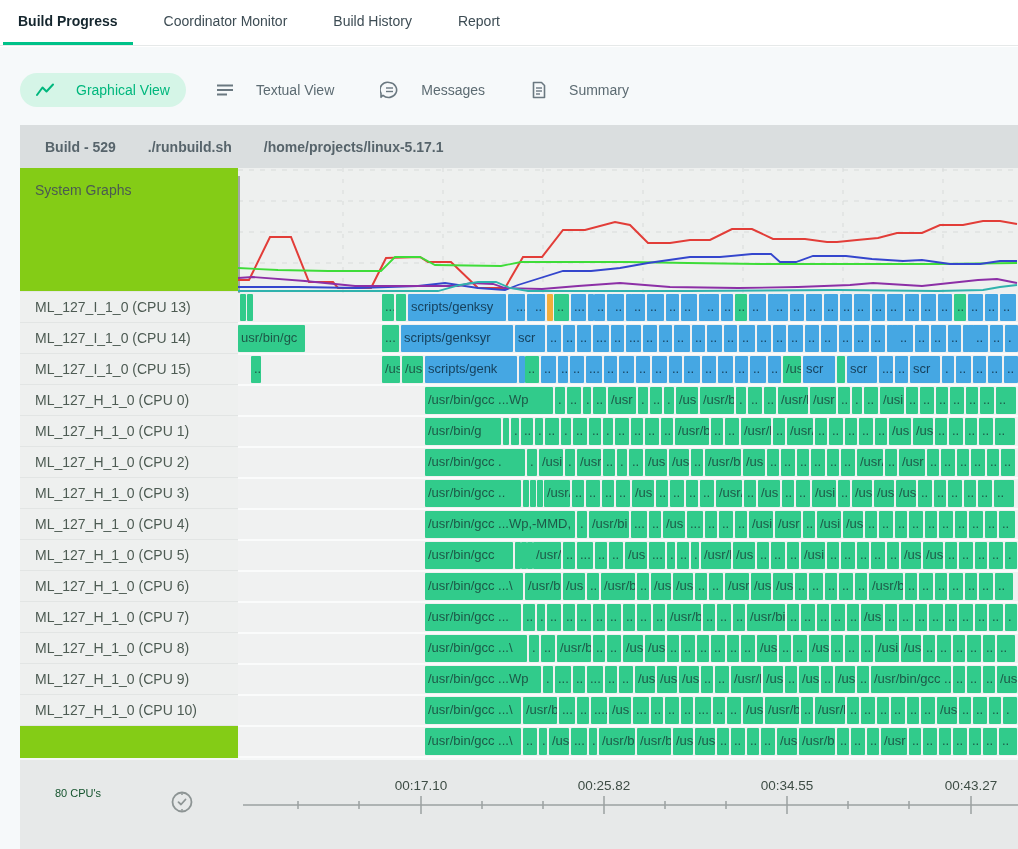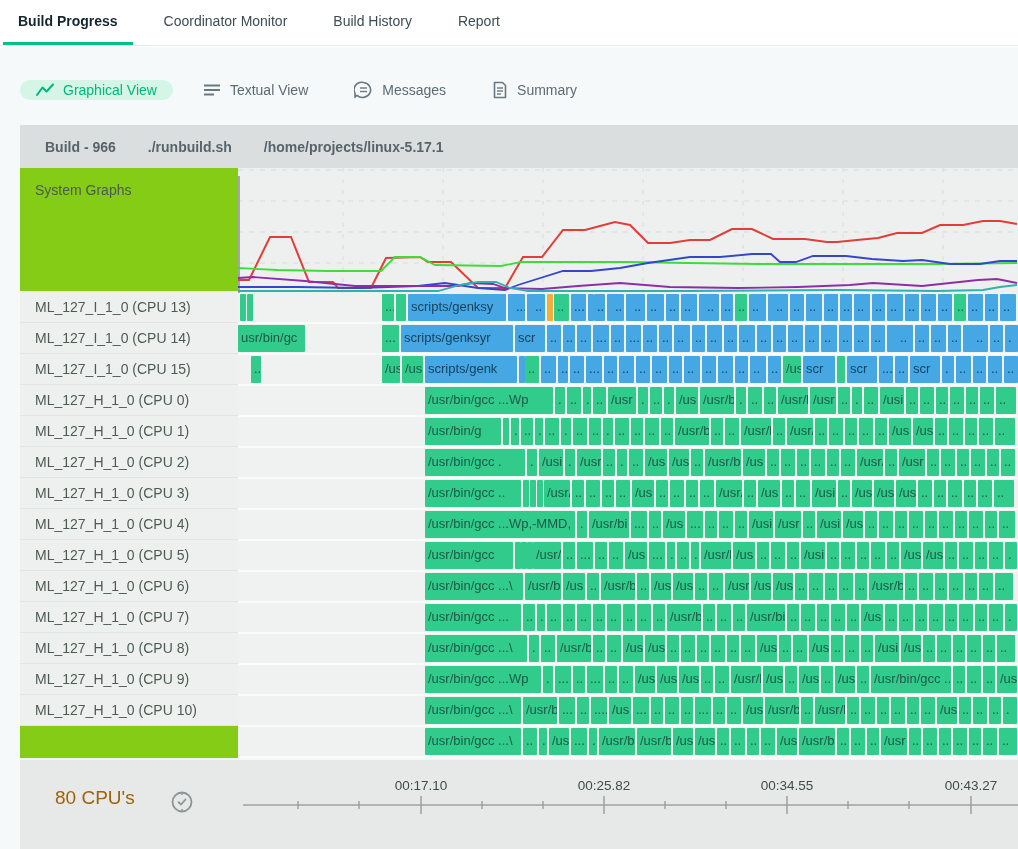--- a/index.html
+++ b/index.html
@@ -20,21 +20,21 @@
   }
   .tab.active{color:#15262e;font-weight:bold;border-bottom-color:#00c289;}
   
   .content{
     position:absolute;top:47px;left:0;width:1018px;height:802px;
     background:#f6f9fa;padding-left:20px;box-sizing:border-box;
   }
   
   .viewbar{padding-top:26px;height:34px;display:flex;align-items:center;gap:14px;}
   .viewbtn{
-    display:flex;align-items:center;gap:9px;height:20px;padding:0 16px;
+    display:flex;align-items:center;gap:22px;height:34px;padding:0 16px;
     border-radius:17px;font-size:14px;color:#5c6b72;cursor:pointer;white-space:nowrap;
   }
   .viewbtn.active{background:#d5f5e7;color:#00b77d;}
   .viewbtn svg{display:block;}
   
   .build-header{
     margin-top:18px;height:43px;width:998px;background:#dadedf;
     display:flex;align-items:center;box-sizing:border-box;padding-left:25px;
     font-size:14px;font-weight:bold;color:#57646b;
   }
@@ -63,21 +63,21 @@
     cursor:pointer;
   }
   .seg-g{background:#31cb8b;color:#1d5847;}
   .seg-b{background:#45a7e3;color:#17425e;}
   .seg-o{background:#f2ae3c;color:#6b4a10;}
   
   .footer{
     position:relative;width:998px;height:91px;background:#e7e9e9;
     border-top:2px solid #f5f7f7;box-sizing:border-box;
   }
-  .cpu-count{position:absolute;left:35px;top:27px;font-size:19px;color:#a16207;}
+  .cpu-count{position:absolute;left:35px;top:27px;font-size:11px;color:#14532d;}
   .clock{position:absolute;left:150px;top:30px;}
   .timeline{position:absolute;left:0;top:0;width:998px;height:91px;display:block;}
 </style>
 </head>
 <body>
 
 <div class="tabbar">
   <div class="tab active">Build Progress</div>
   <div class="tab">Coordinator Monitor</div>
   <div class="tab">Build History</div>
@@ -122,21 +122,21 @@
             <line x1="5" y1="7" x2="11" y2="7" stroke="#6a7880" stroke-width="1.4"></line>
             <line x1="5" y1="10" x2="11" y2="10" stroke="#6a7880" stroke-width="1.4"></line>
             <line x1="5" y1="13" x2="9" y2="13" stroke="#6a7880" stroke-width="1.4"></line>
           </svg>
       </span>
       <span>Summary</span>
     </div>
   </div>
 
   <div class="build-header">
-    <span>Build - 966</span>
+    <span>Build - 529</span>
     <span>./runbuild.sh</span>
     <span>/home/projects/linux-5.17.1</span>
   </div>
 
   <div class="panel">
     <div class="labels-col">
       <div class="sysgraph-label">System Graphs</div>
 
     <div class="row-label">ML_127_I_1_0 (CPU 13)</div>
         <div class="row-label">ML_127_I_1_0 (CPU 14)</div>

